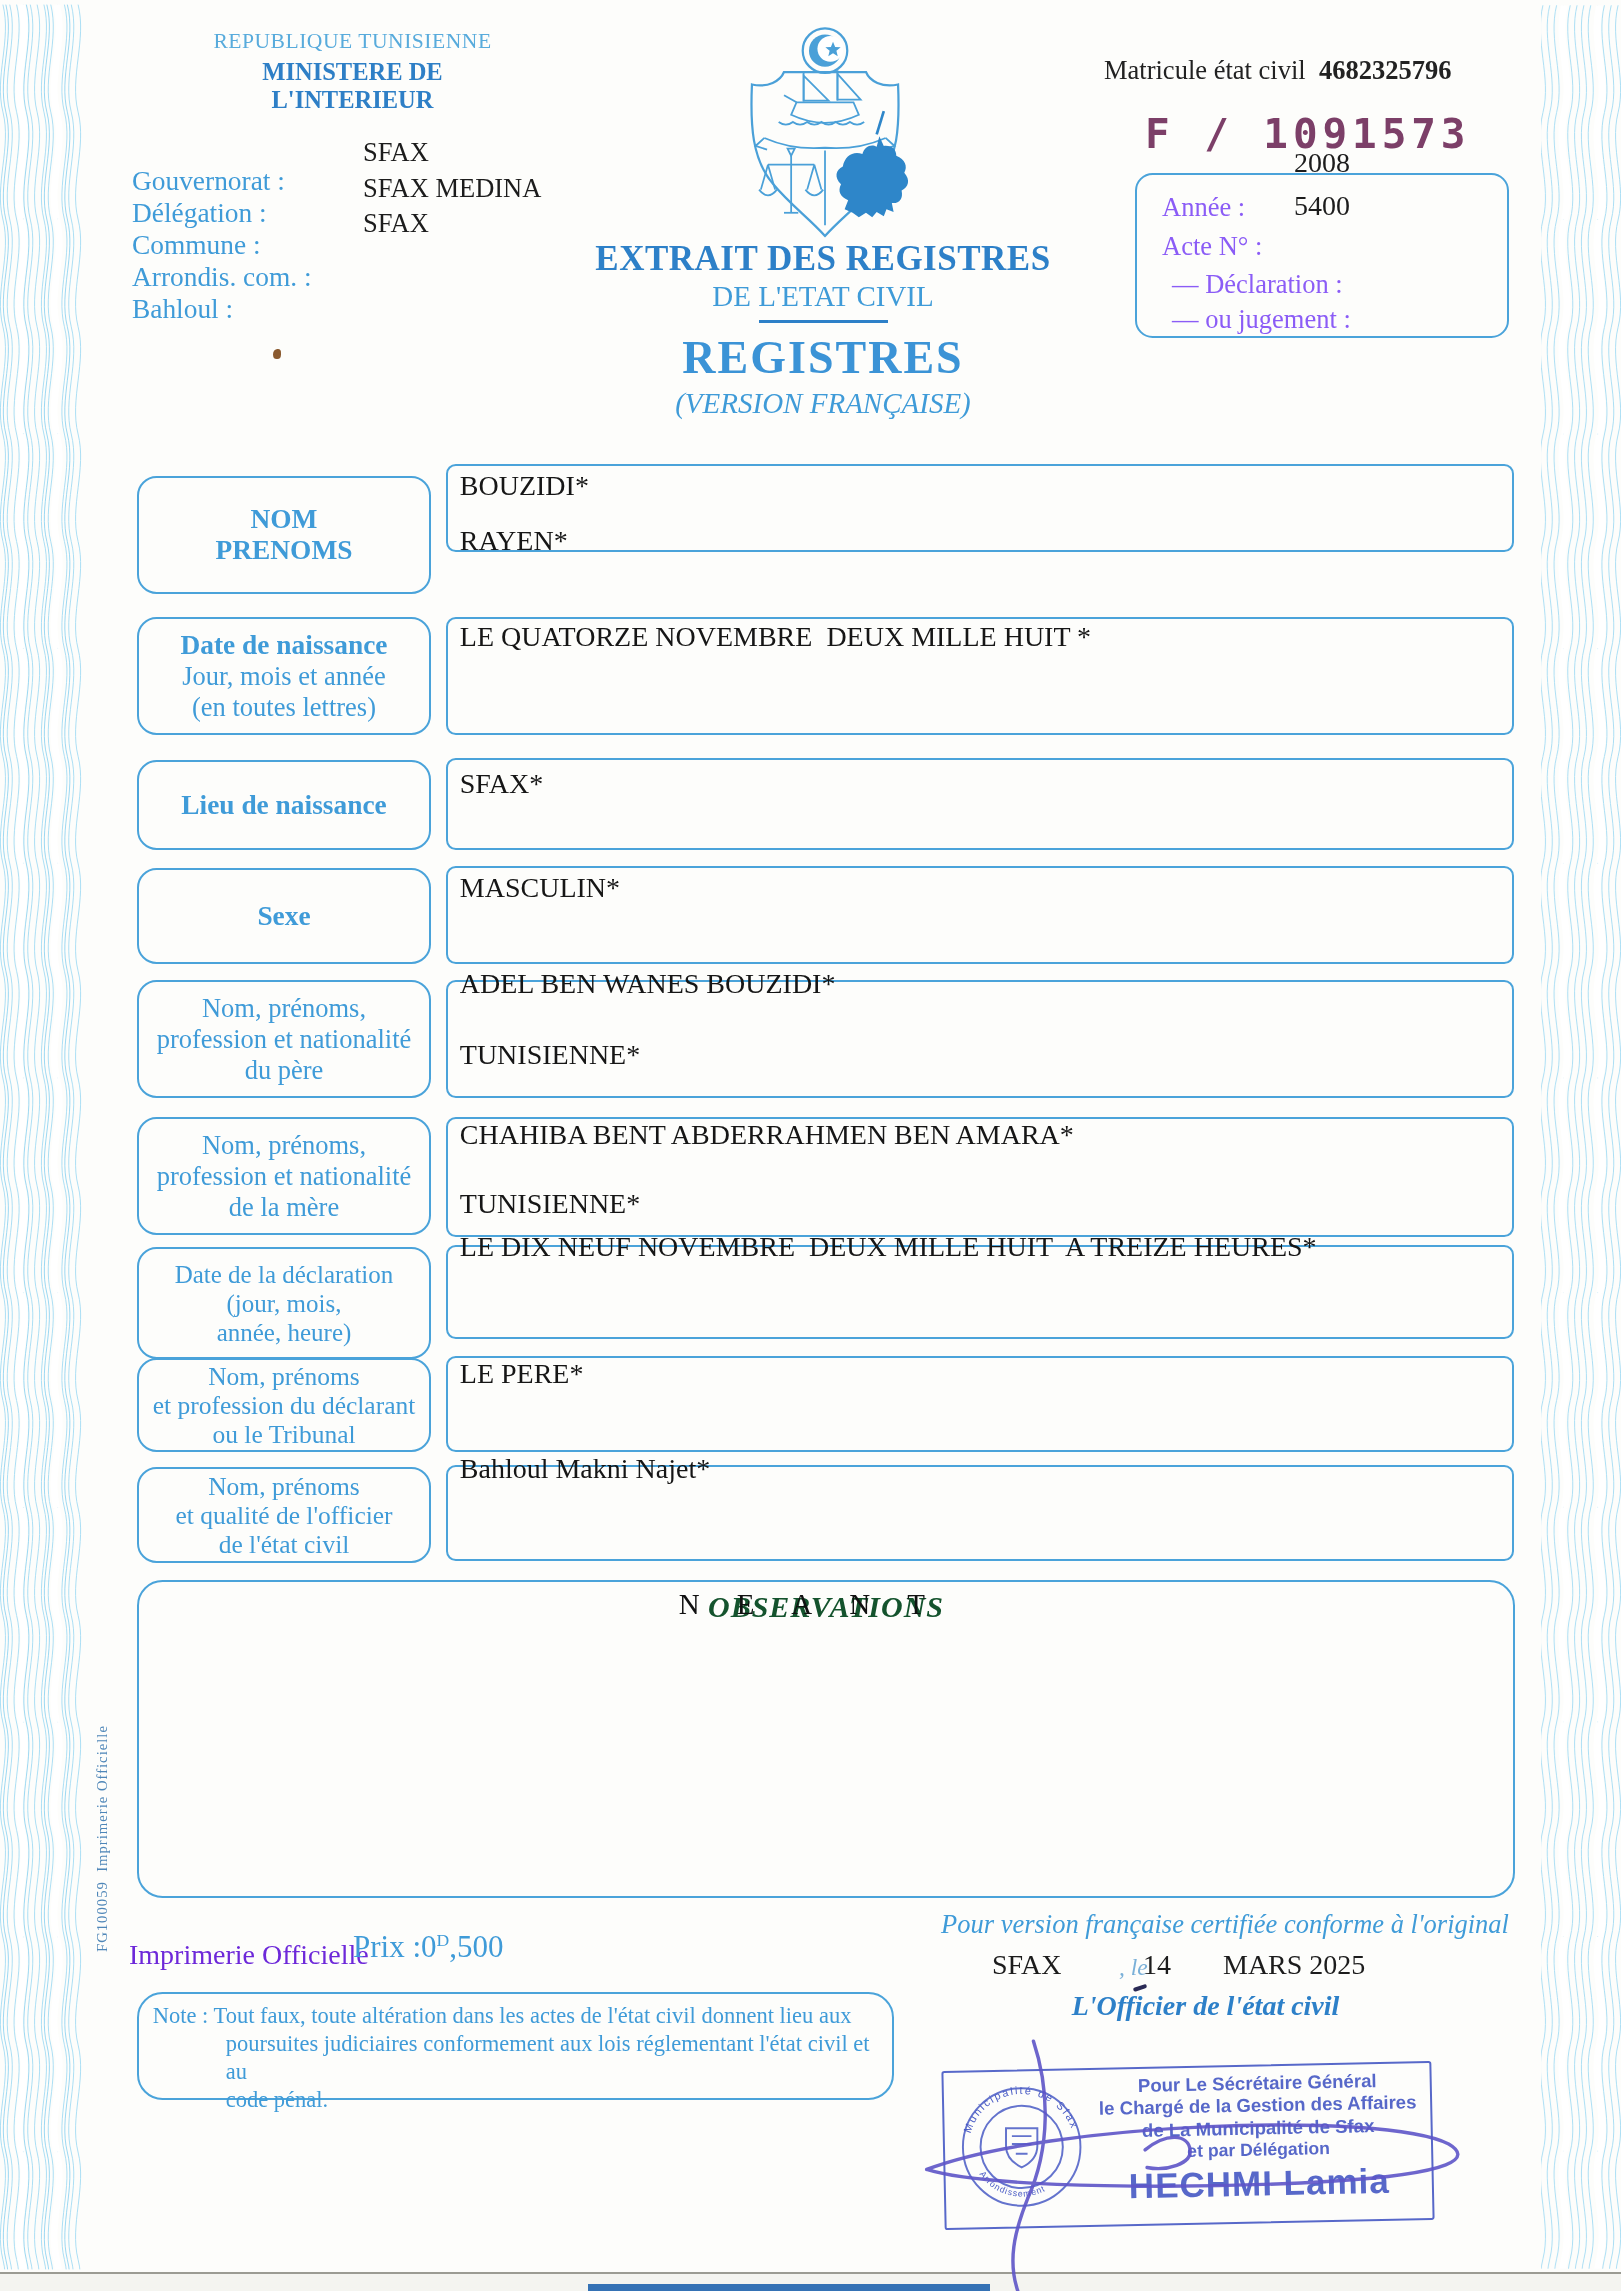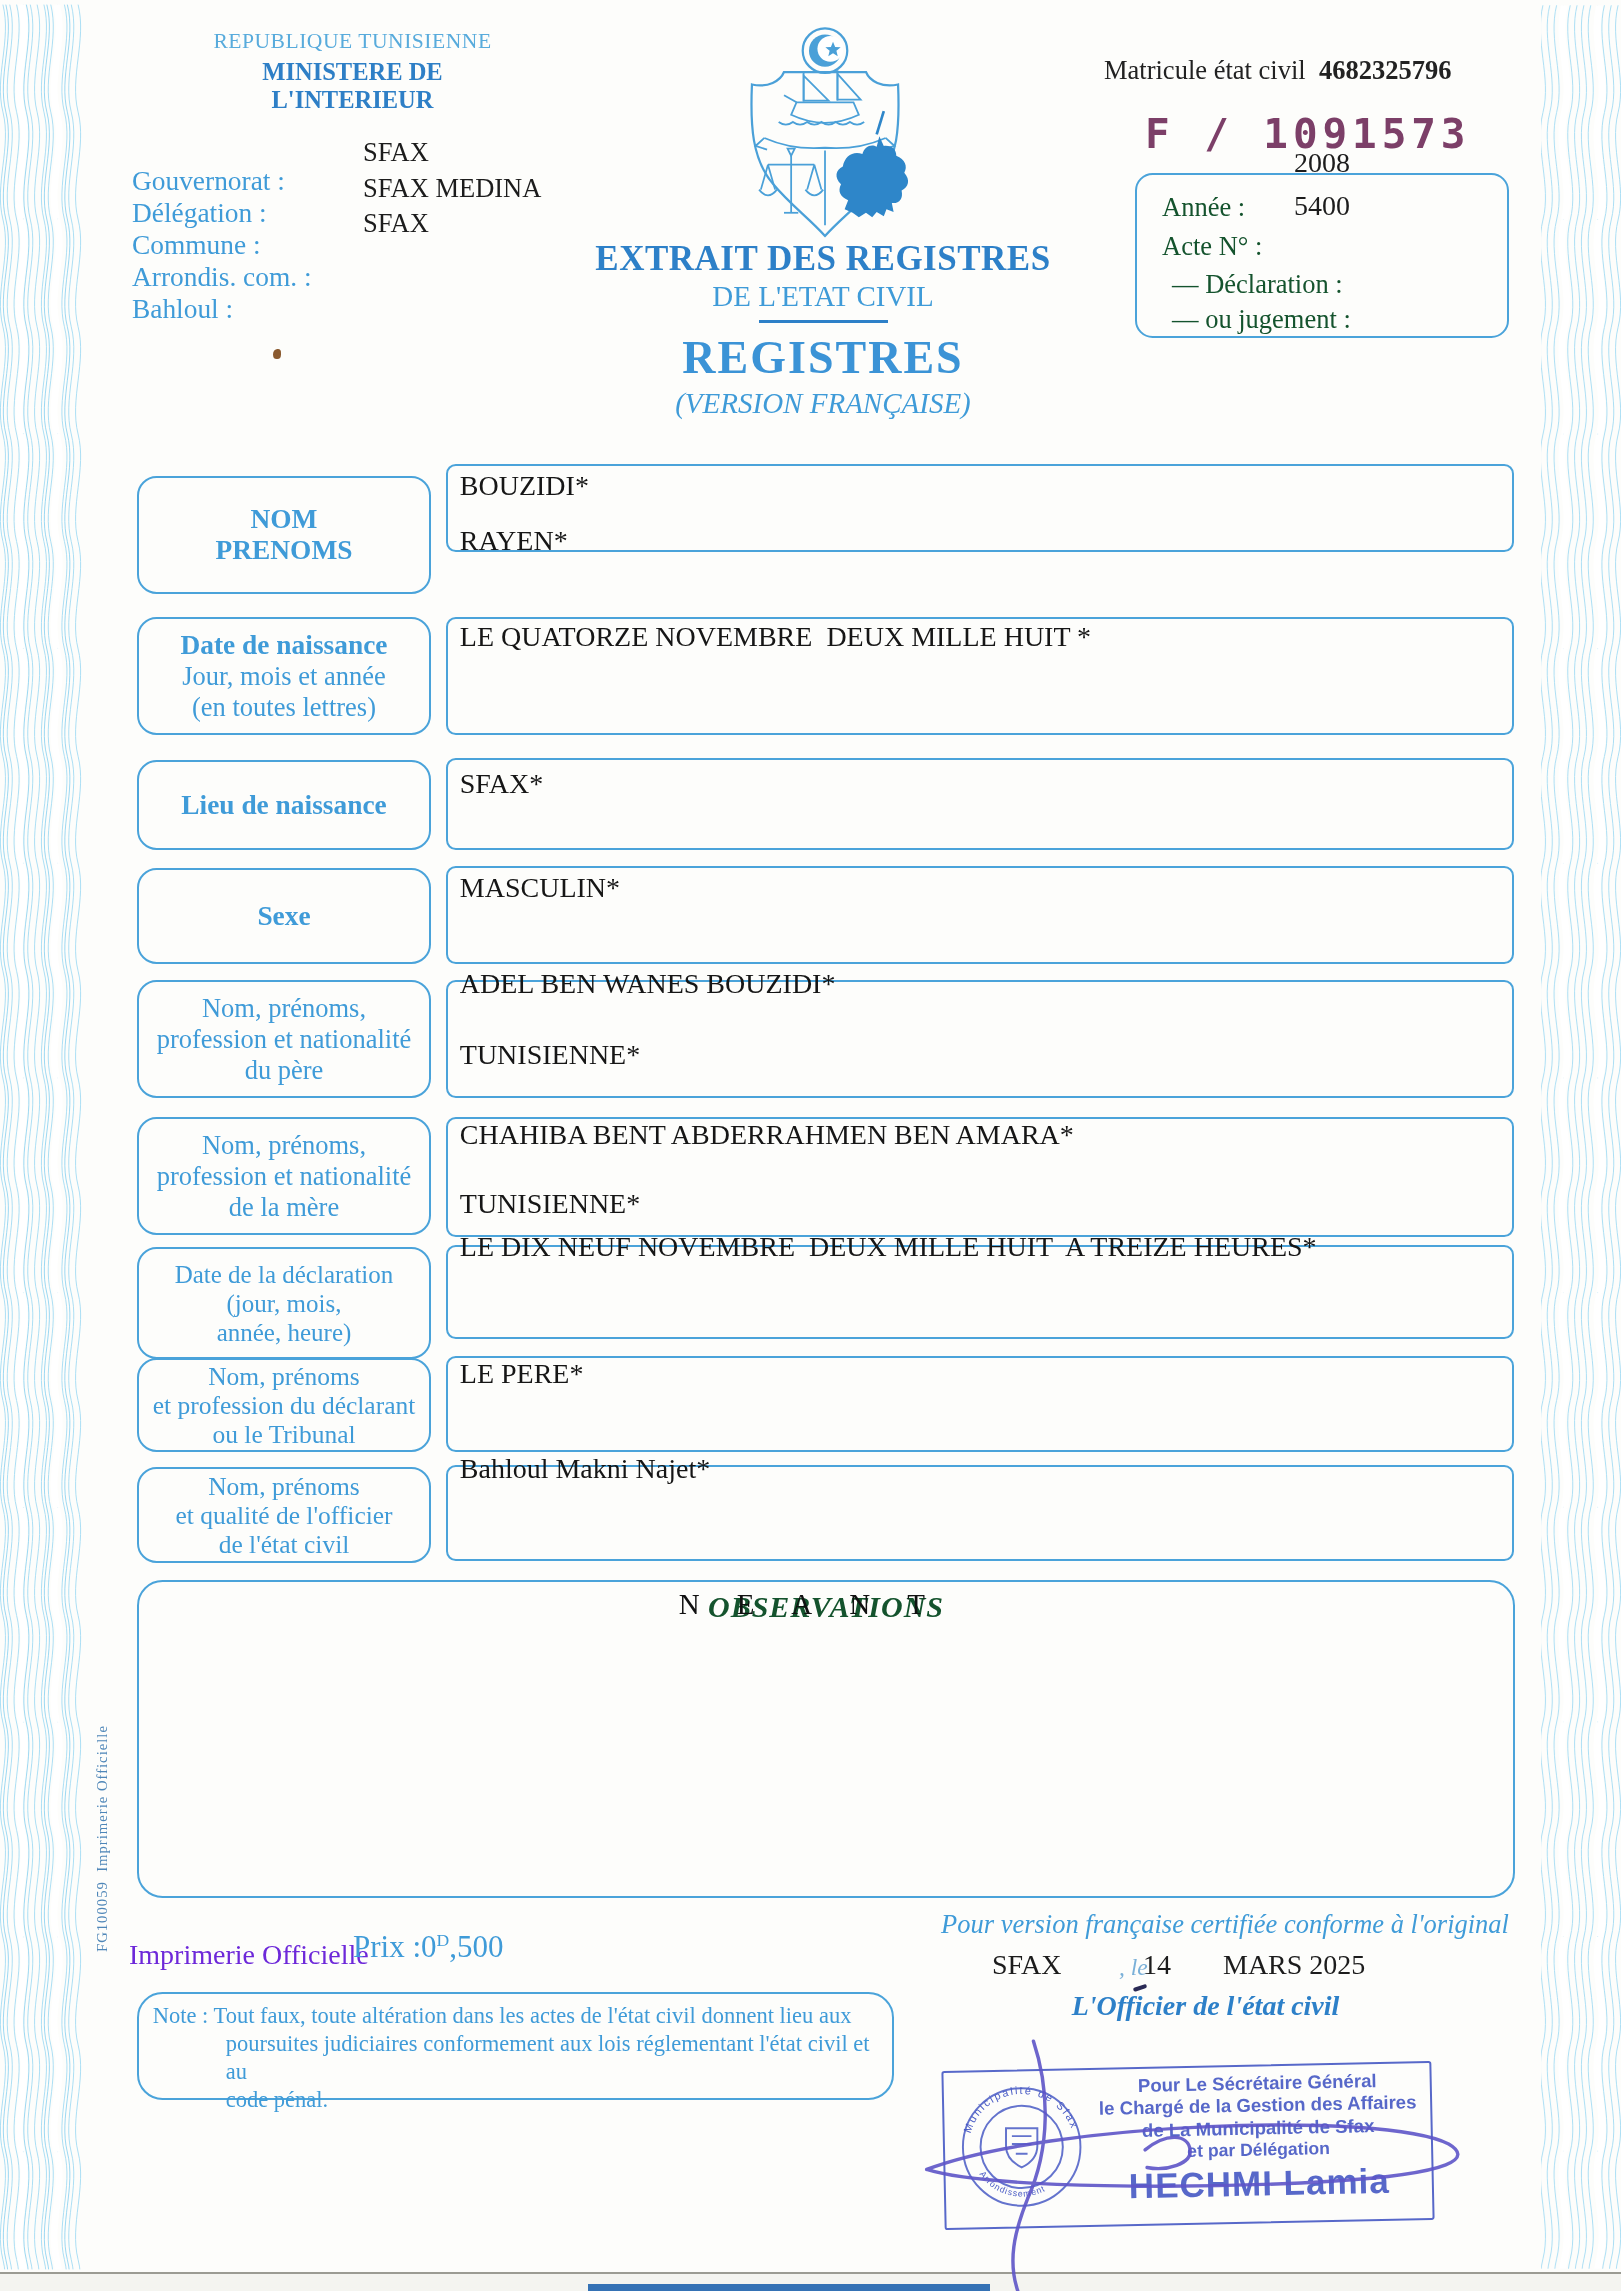--- a/index.html
+++ b/index.html
@@ -25,21 +25,21 @@
   .serial{ left:1145px; top:110px; font-family:"DejaVu Sans Mono", monospace;
            font-size:41px; font-weight:bold; letter-spacing:4.9px; color:#7c3f68; white-space:pre; }
 
   
   .admin-labels{ left:132px; top:165px; font-size:27.4px; color:#3f9bd8; line-height:32px; }
   .admin-val{ font-size:26.5px; color:#1c1c1c; white-space:pre; }
 
   
   .acte-box{ left:1135px; top:173px; width:374px; height:165px;
              border:2.5px solid #4aa3da; border-radius:17.6px; }
-  .acte-label{ font-size:26.5px; color:#14532d; white-space:pre; }
+  .acte-label{ font-size:26.5px; color:#8b5cf6; white-space:pre; }
   .acte-val{ font-size:28px; color:#1c1c1c; white-space:pre; }
 
   
   .title-block{ left:529px; top:239px; width:588px; text-align:center; }
   .t1{ font-size:35px; font-weight:bold; color:#2d80c8; letter-spacing:0.5px; }
   .t2{ font-size:29px; color:#3f9bd8; margin-top:1px; }
   .t-rule{ width:129px; height:2.9px; background:#2d80c8; margin:6.9px auto 7.8px auto; }
   .t3{ font-size:46px; font-weight:bold; color:#3b93d6; letter-spacing:2px; }
   .t4{ font-size:29px; font-style:italic; color:#3f9bd8; margin-top:3.9px; }
 

